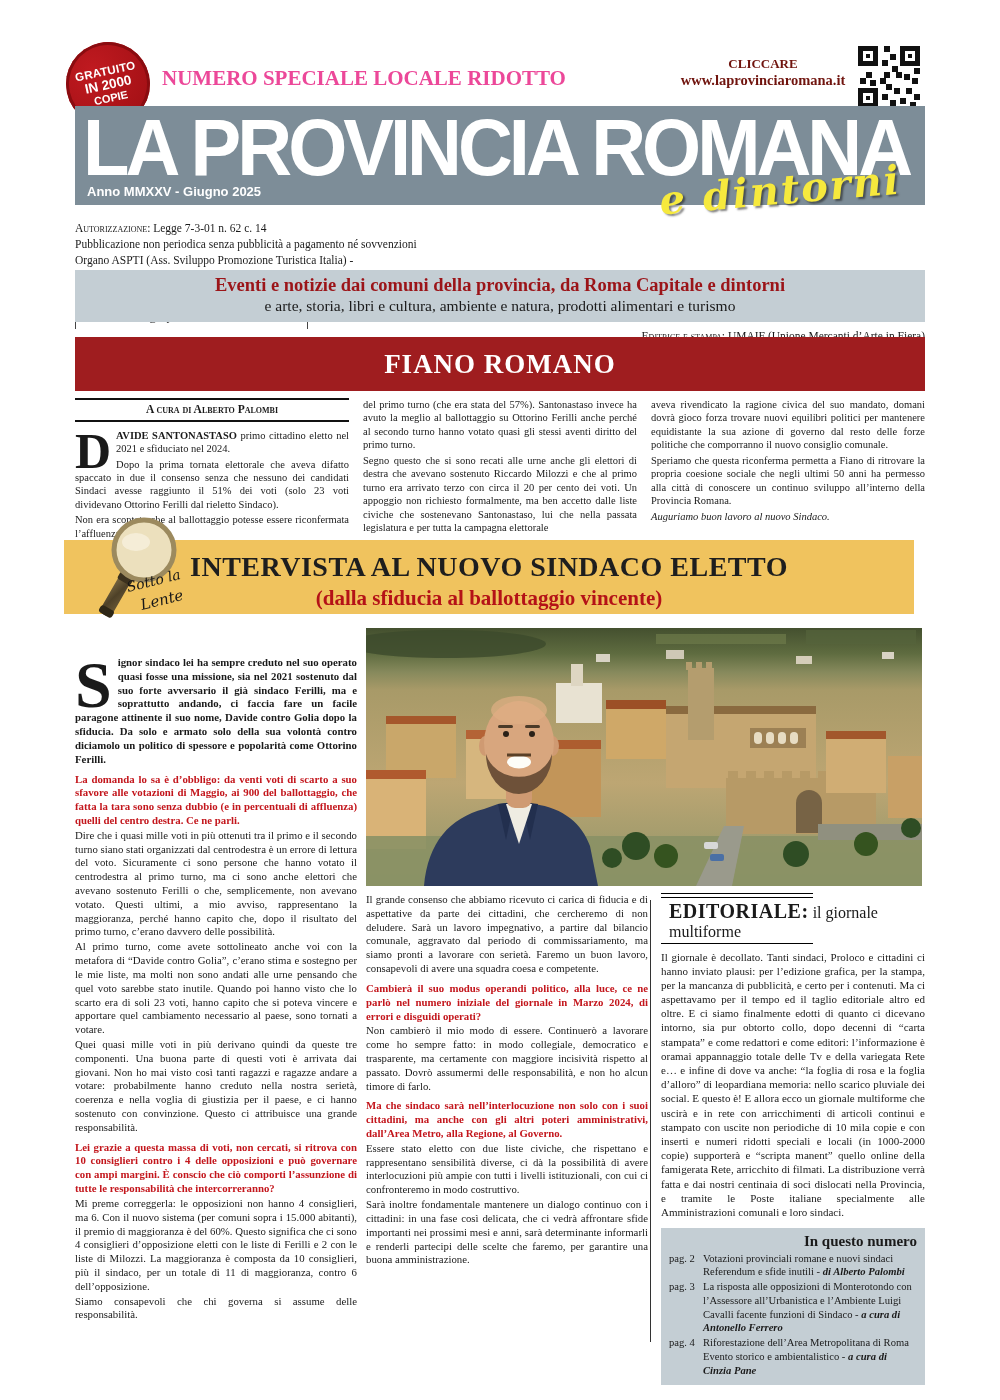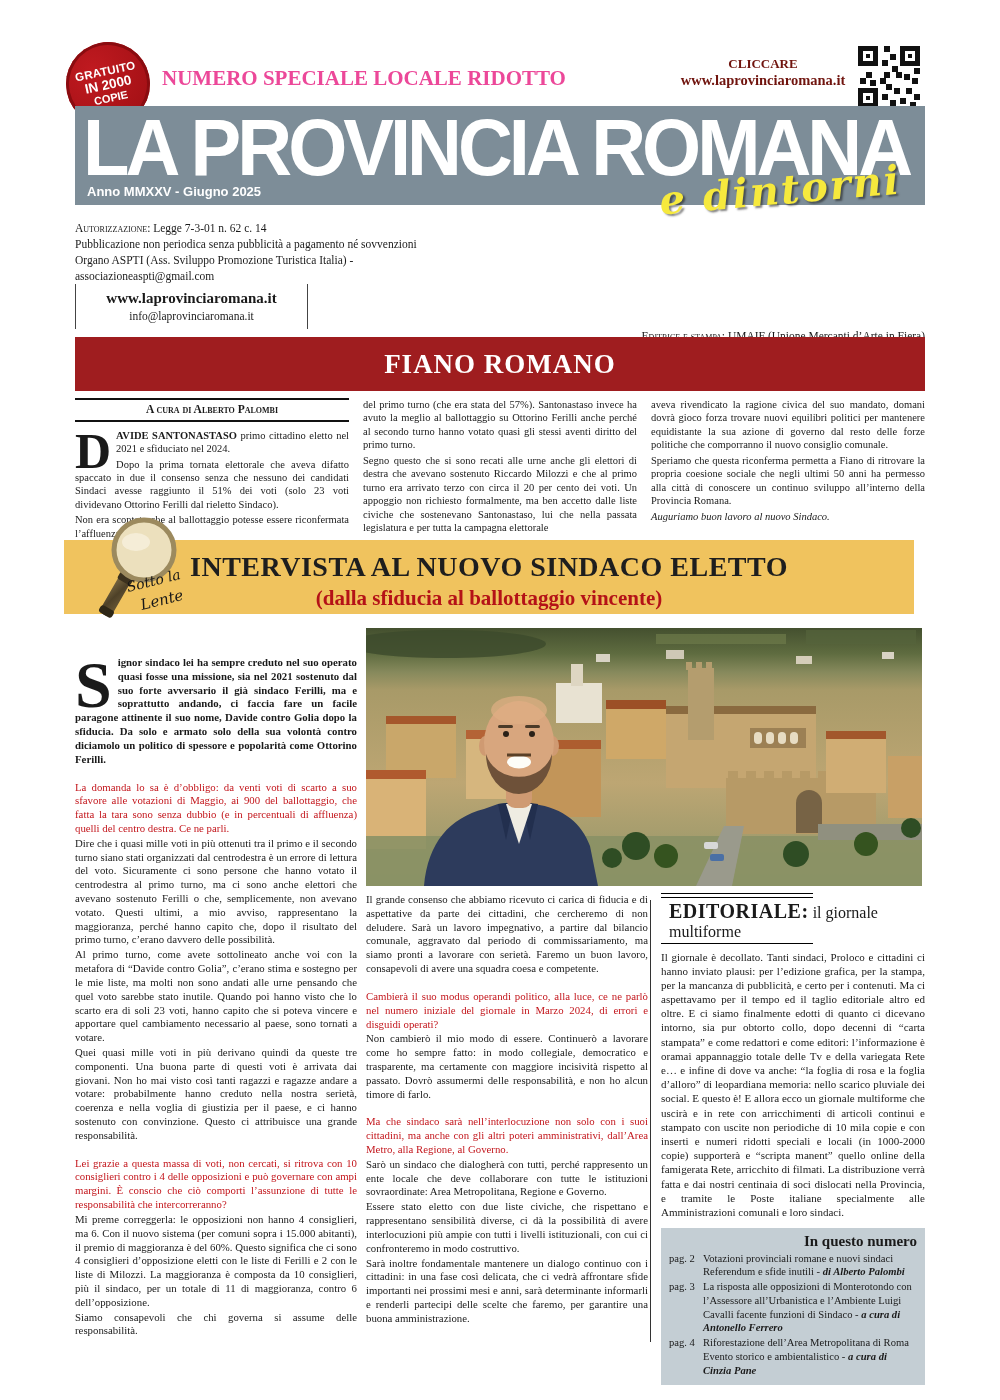--- a/index.html
+++ b/index.html
@@ -65,21 +65,21 @@
 
   
   .lente-banner{position:absolute;left:64px;top:540px;width:850px;height:74px;background:#f0c35e;}
   .lente-title{margin:11px auto 0;text-align:center;width:640px;font-weight:bold;font-size:28px;color:#1e1e1e;letter-spacing:.5px;}
   .lente-sub{margin:3px auto 0;text-align:center;width:640px;font-weight:bold;font-size:21px;color:#b41217;}
   .lente-logo{position:absolute;left:80px;top:516px;width:118px;height:112px;}
 
   
   .iv{font-size:10.8px;line-height:1.28;text-align:justify;}
   .iv p{margin:0 0 1px;}
-  .iv .q{color:#c3161c;font-weight:normal;margin:14px 0 1px;}
+  .iv .q{color:#c3161c;font-weight:bold;margin:6px 0 1px;}
   .iv .lead{font-weight:bold;}
   .dropS{float:left;font-size:66px;line-height:52px;padding:3px 6px 0 0;font-weight:bold;}
   .iv-col1{position:absolute;left:75px;top:656px;width:282px;}
   .photo{position:absolute;left:366px;top:628px;width:556px;height:258px;}
   .iv-col2{position:absolute;left:366px;top:893px;width:282px;}
   .iv-col3{position:absolute;left:661px;top:893px;width:264px;}
   .vrule{position:absolute;left:650px;top:900px;width:1px;height:442px;background:#333;}
 
   
   .edit-rule{width:152px;border-top:1.5px solid #000;margin-bottom:2.5px;}
@@ -171,20 +171,24 @@
       <div class="url">www.laprovinciaromana.it</div>
       <div class="mail">info@laprovinciaromana.it</div>
     </div>
     <div class="info-right">
       <div><span class="sc">Editrice e stampa:</span><span> UMAIF (Unione Mercanti d’Arte in Fiera)</span></div>
       <div>Via Casilina km. 20.400 - Roma | umaif@live.it</div>
       <div><span class="sc">Direttore editoriale:</span><span> Antonello Ferrero</span></div>
     </div>
   </div>
 
+  <div class="tagline">
+    <div class="tag1">Eventi e notizie dai comuni della provincia, da Roma Capitale e dintorni</div>
+    <div class="tag2">e arte, storia, libri e cultura, ambiente e natura, prodotti alimentari e turismo</div>
+  </div>
 
   <div class="fiano-bar">FIANO ROMANO</div>
 
   <div class="fiano-cols">
     <div class="fcol">
       <div class="byline">A cura di Alberto Palombi</div>
       <p><span class="dropD">D</span><b>AVIDE SANTONASTASO</b><span> primo cittadino eletto nel 2021 e sfiduciato nel 2024.</span></p>
       <p>Dopo la prima tornata elettorale che aveva difatto spaccato in due il consenso senza che nessuno dei candidati Sindaci avesse raggiunto il 51% dei voti (solo 23 voti dividevano Ottorino Ferilli dal rieletto Sindaco).</p>
       <p>Non era scontato che al ballottaggio potesse essere riconfermata l’affluenza</p>
     </div>
@@ -323,21 +327,20 @@
         <rect x="159" y="97" width="15" height="3" rx="1.5" fill="#4a3a28"></rect>
       <ellipse cx="153" cy="82" rx="28" ry="14" fill="#e0af85" opacity=".7"></ellipse>
     </g>
   </svg>
 
   <div class="iv iv-col2">
     <p>Il grande consenso che abbiamo ricevuto ci carica di fiducia e di aspettative da parte dei cittadini, che cercheremo di non deludere. Sarà un lavoro impegnativo, a partire dal bilancio comunale, aggravato dal periodo di commissariamento, ma siamo pronti a lavorare con serietà. Faremo un buon lavoro, consapevoli di avere una squadra coesa e competente.</p>
     <p class="q">Cambierà il suo modus operandi politico, alla luce, ce ne parlò nel numero iniziale del giornale in Marzo 2024, di errori e disguidi operati?</p>
     <p>Non cambierò il mio modo di essere. Continuerò a lavorare come ho sempre fatto: in modo collegiale, democratico e trasparente, ma certamente con maggiore incisività rispetto al passato. Dovrò assumermi delle responsabilità, e non ho alcun timore di farlo.</p>
     <p class="q">Ma che sindaco sarà nell’interlocuzione non solo con i suoi cittadini, ma anche con gli altri poteri amministrativi, dall’Area Metro, alla Regione, al Governo.</p>
-    <p>Sarò un sindaco che dialogherà con tutti, perché rappresento un ente locale che deve collaborare con tutte le istituzioni sovraordinate: Area Metropolitana, Regione e Governo.</p>
     <p>Essere stato eletto con due liste civiche, che rispettano e rappresentano sensibilità diverse, ci dà la possibilità di avere interlocuzioni più ampie con tutti i livelli istituzionali, con cui ci confronteremo in modo costruttivo.</p>
     <p>Sarà inoltre fondamentale mantenere un dialogo continuo con i cittadini: in una fase così delicata, che ci vedrà affrontare sfide importanti nei prossimi mesi e anni, sarà determinante informarli e renderli partecipi delle scelte che faremo, per garantire una buona amministrazione.</p>
   </div>
 
   <div class="vrule"></div>
 
   <div class="iv-col3">
     <div class="edit-rule"></div>
     <div class="edit-rule" style="margin-bottom:1px"></div>
     <div class="edit-head">

